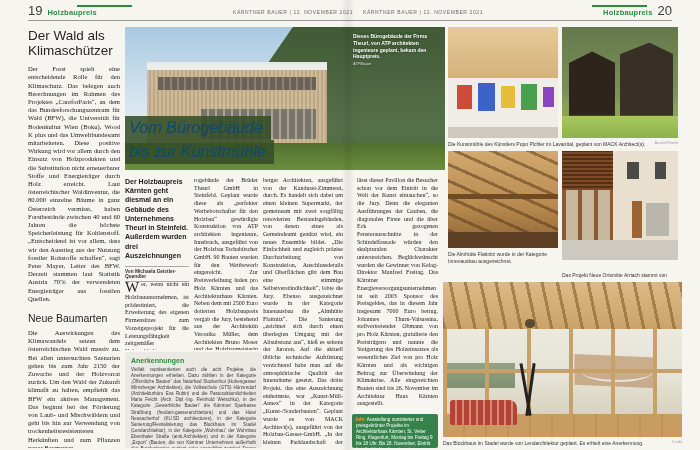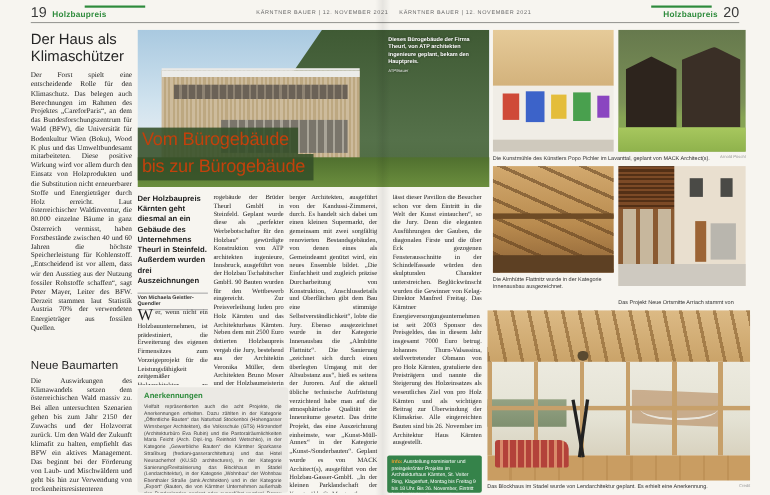--- a/index.html
+++ b/index.html
@@ -12,29 +12,29 @@
   .seclabel{font-size:7.5px;font-weight:bold;color:#2e8b3c;letter-spacing:.2px;}
   .masthead{font-size:5px;color:#6a6a6a;letter-spacing:.6px;white-space:nowrap;}
   .toprule{position:absolute;left:28px;top:20px;width:644px;height:1px;background:#9a9a96;}
   .hdrow{display:flex;align-items:baseline;gap:5px;}
   
   #leftcol{left:28px;top:27px;width:92px;height:421px;overflow:hidden;}
   .headline{font-family:"Liberation Sans",sans-serif;font-size:13.5px;line-height:1.08;
             font-weight:500;color:#262626;margin:2px 0 7px 0;}
   .serifbody{font-family:"Liberation Serif",serif;font-size:6.6px;line-height:8.2px;
              text-align:justify;color:#1c1c1c;hyphens:auto;}
-  .subhead{font-size:10.5px;font-weight:500;color:#262626;margin:23px 0 5px 0;}
+  .subhead{font-size:10.5px;font-weight:500;color:#262626;margin:9px 0 5px 0;}
   
   .photo{position:absolute;overflow:hidden;}
   .cap{font-size:5px;line-height:1.3;color:#333;}
   .credit{font-size:3.8px;color:#9a9a9a;white-space:nowrap;}
   .caprow{position:absolute;display:flex;justify-content:space-between;align-items:flex-start;gap:4px;}
   
-  .titlebar{position:absolute;left:0;background:rgba(52,78,40,.88);color:#c2410c;
-            font-size:16.5px;font-weight:400;letter-spacing:-.2px;padding:2px 8px 3px 4px;white-space:nowrap;}
+  .titlebar{position:absolute;left:0;background:rgba(52,78,40,.88);color:#0c4a6e;
+            font-size:16.5px;font-weight:400;letter-spacing:-.2px;padding:2px 8px 3px 4px;white-space:nowrap;font-style:italic;}
   .ovcap{position:absolute;color:#fff;font-size:5px;line-height:1.35;font-weight:bold;text-shadow:0 0 2px rgba(0,0,0,.6);}
   .ovcredit{font-size:3.8px;font-weight:normal;color:rgba(255,255,255,.85);margin-top:2px;}
   .standfirst{font-size:7px;font-weight:600;line-height:1.32;color:#222;}
   .byline{font-size:4.8px;font-weight:bold;color:#333;border-top:.5px solid #aaa;
           border-bottom:.5px solid #aaa;padding:2px 0;}
   .newscol{font-family:"Liberation Serif",serif;font-size:6px;line-height:7.7px;
            text-align:justify;color:#1c1c1c;overflow:hidden;position:absolute;hyphens:auto;}
   .dropcap{float:left;font-family:"Liberation Serif",serif;font-size:15px;line-height:13px;
            padding-right:2px;color:#222;}
   
@@ -64,37 +64,37 @@
   </div>
   <div class="abs masthead" style="left:233px;top:9px;">KÄRNTNER BAUER  |  12. NOVEMBER 2021</div>
   <div class="abs masthead" style="left:363px;top:9px;">KÄRNTNER BAUER  |  12. NOVEMBER 2021</div>
   <div class="abs hdrow" style="right:28px;top:3px;">
     <span class="seclabel">Holzbaupreis</span>
     <span class="pgnum">20</span>
   </div>
   <div class="toprule"></div>
 
   <div class="abs" id="leftcol">
-    <div class="headline">Der Haus als Klimaschützer</div>
+    <div class="headline">Der Wald als Klimaschützer</div>
     <div class="serifbody">Der Forst spielt eine entscheidende Rolle für den Klimaschutz. Das belegen auch Berechnungen im Rahmen des Projektes „CareforParis“, an dem das Bundesforschungszentrum für Wald (BFW), die Universität für Bodenkultur Wien (Boku), Wood K plus und das Umweltbundesamt mitarbeiteten. Diese positive Wirkung wird vor allem durch den Einsatz von Holzprodukten und die Substitution nicht erneuerbarer Stoffe und Energieträger durch Holz erreicht. Laut österreichischer Waldinventur, die 80.000 einzelne Bäume in ganz Österreich vermisst, haben Forstbestände zwischen 40 und 60 Jahren die höchste Speicherleistung für Kohlenstoff. „Entscheidend ist vor allem, dass wir den Ausstieg aus der Nutzung fossiler Rohstoffe schaffen“, sagt Peter Mayer, Leiter des BFW. Derzeit stammen laut Statistik Austria 70% der verwendeten Energieträger aus fossilen Quellen.</div>
     <div class="subhead">Neue Baumarten</div>
     <div class="serifbody">Die Auswirkungen des Klimawandels setzen dem österreichischen Wald massiv zu. Bei allen untersuchten Szenarien gehen bis zum Jahr 2150 der Zuwachs und der Holzvorrat zurück. Um den Wald der Zukunft klimafit zu halten, empfiehlt das BFW ein aktives Management. Das beginnt bei der Förderung von Laub- und Mischwäldern und geht bis hin zur Verwendung von trockenheitsresistenteren Herkünften und zum Pflanzen neuer Baumarten.</div>
   </div>
 
   <div class="photo" style="left:125px;top:27px;width:320px;height:143px;">
     <div class="abs" style="left:0;top:0;width:100%;height:100%;background:linear-gradient(180deg,#a9c9e0 0%,#cfe2ee 45%,#e3ecf2 70%);"></div>
     <div class="abs" style="left:42%;top:0;width:58%;height:100%;background:linear-gradient(180deg,#3f5a34,#55714a 70%,#4e6a40);clip-path:polygon(18% 0,100% 0,100% 100%,0 100%,0 34%);"></div>
     <div class="abs" style="left:7%;top:26%;width:56%;height:56%;background:repeating-linear-gradient(90deg,#cdbb9c 0 2px,#bda881 2px 4px);box-shadow:0 -2px 0 #e9e9e7;">
       <div class="abs" style="left:6%;top:16%;width:88%;height:16%;background:repeating-linear-gradient(90deg,#6b6257 0 5px,#8d8272 5px 7px);"></div>
       <div class="abs" style="left:30%;top:56%;width:64%;height:38%;background:repeating-linear-gradient(90deg,#7a756b 0 6px,#a9a498 6px 8px);"></div>
       <div class="abs" style="left:0;top:0;width:100%;height:7%;background:#ecece9;"></div>
     </div>
     <div class="abs" style="left:0;bottom:0;width:100%;height:19%;background:linear-gradient(180deg,#50702f,#6b8e3e);"></div>
     <div class="titlebar" style="top:89px;">Vom Bürogebäude</div>
-    <div class="titlebar" style="top:113px;">bis zur Bürogebäude</div>
+    <div class="titlebar" style="top:113px;">bis zur Kunstmühle</div>
     <div class="ovcap" style="left:228px;top:6px;width:86px;">
       <span>Dieses Bürogebäude der Firma Theurl, von ATP architekten ingenieure geplant, bekam den Hauptpreis.</span>
       <div class="ovcredit">ATP/Bauer</div>
     </div>
   </div>
 
   <div class="abs standfirst" style="left:125px;top:177px;width:64px;height:84px;overflow:hidden;">Der Holzbaupreis Kärnten geht diesmal an ein Gebäude des Unternehmens Theurl in Steinfeld. Außerdem wurden drei Auszeichnungen und acht Anerkennungen vergeben.</div>
   <div class="abs byline" style="left:125px;top:266px;width:64px;">Von Michaela Geistler-Quendler</div>
   <div class="newscol" style="left:125px;top:281px;width:64px;height:69px;">
     <span class="dropcap">W</span><span>er, wenn nicht ein Holzbauunternehmen, ist prädestiniert, die Erweiterung des eigenen Firmensitzes zum Vorzeigeprojekt für die Leistungsfähigkeit zeitgemäßer Holzarchitektur zu machen?!“ So kommentierte die Jury die Verleihung des Holzbaupreises für das geradlinige, fast streng anmutende, funktionale wie repräsentative Bü-</span>

